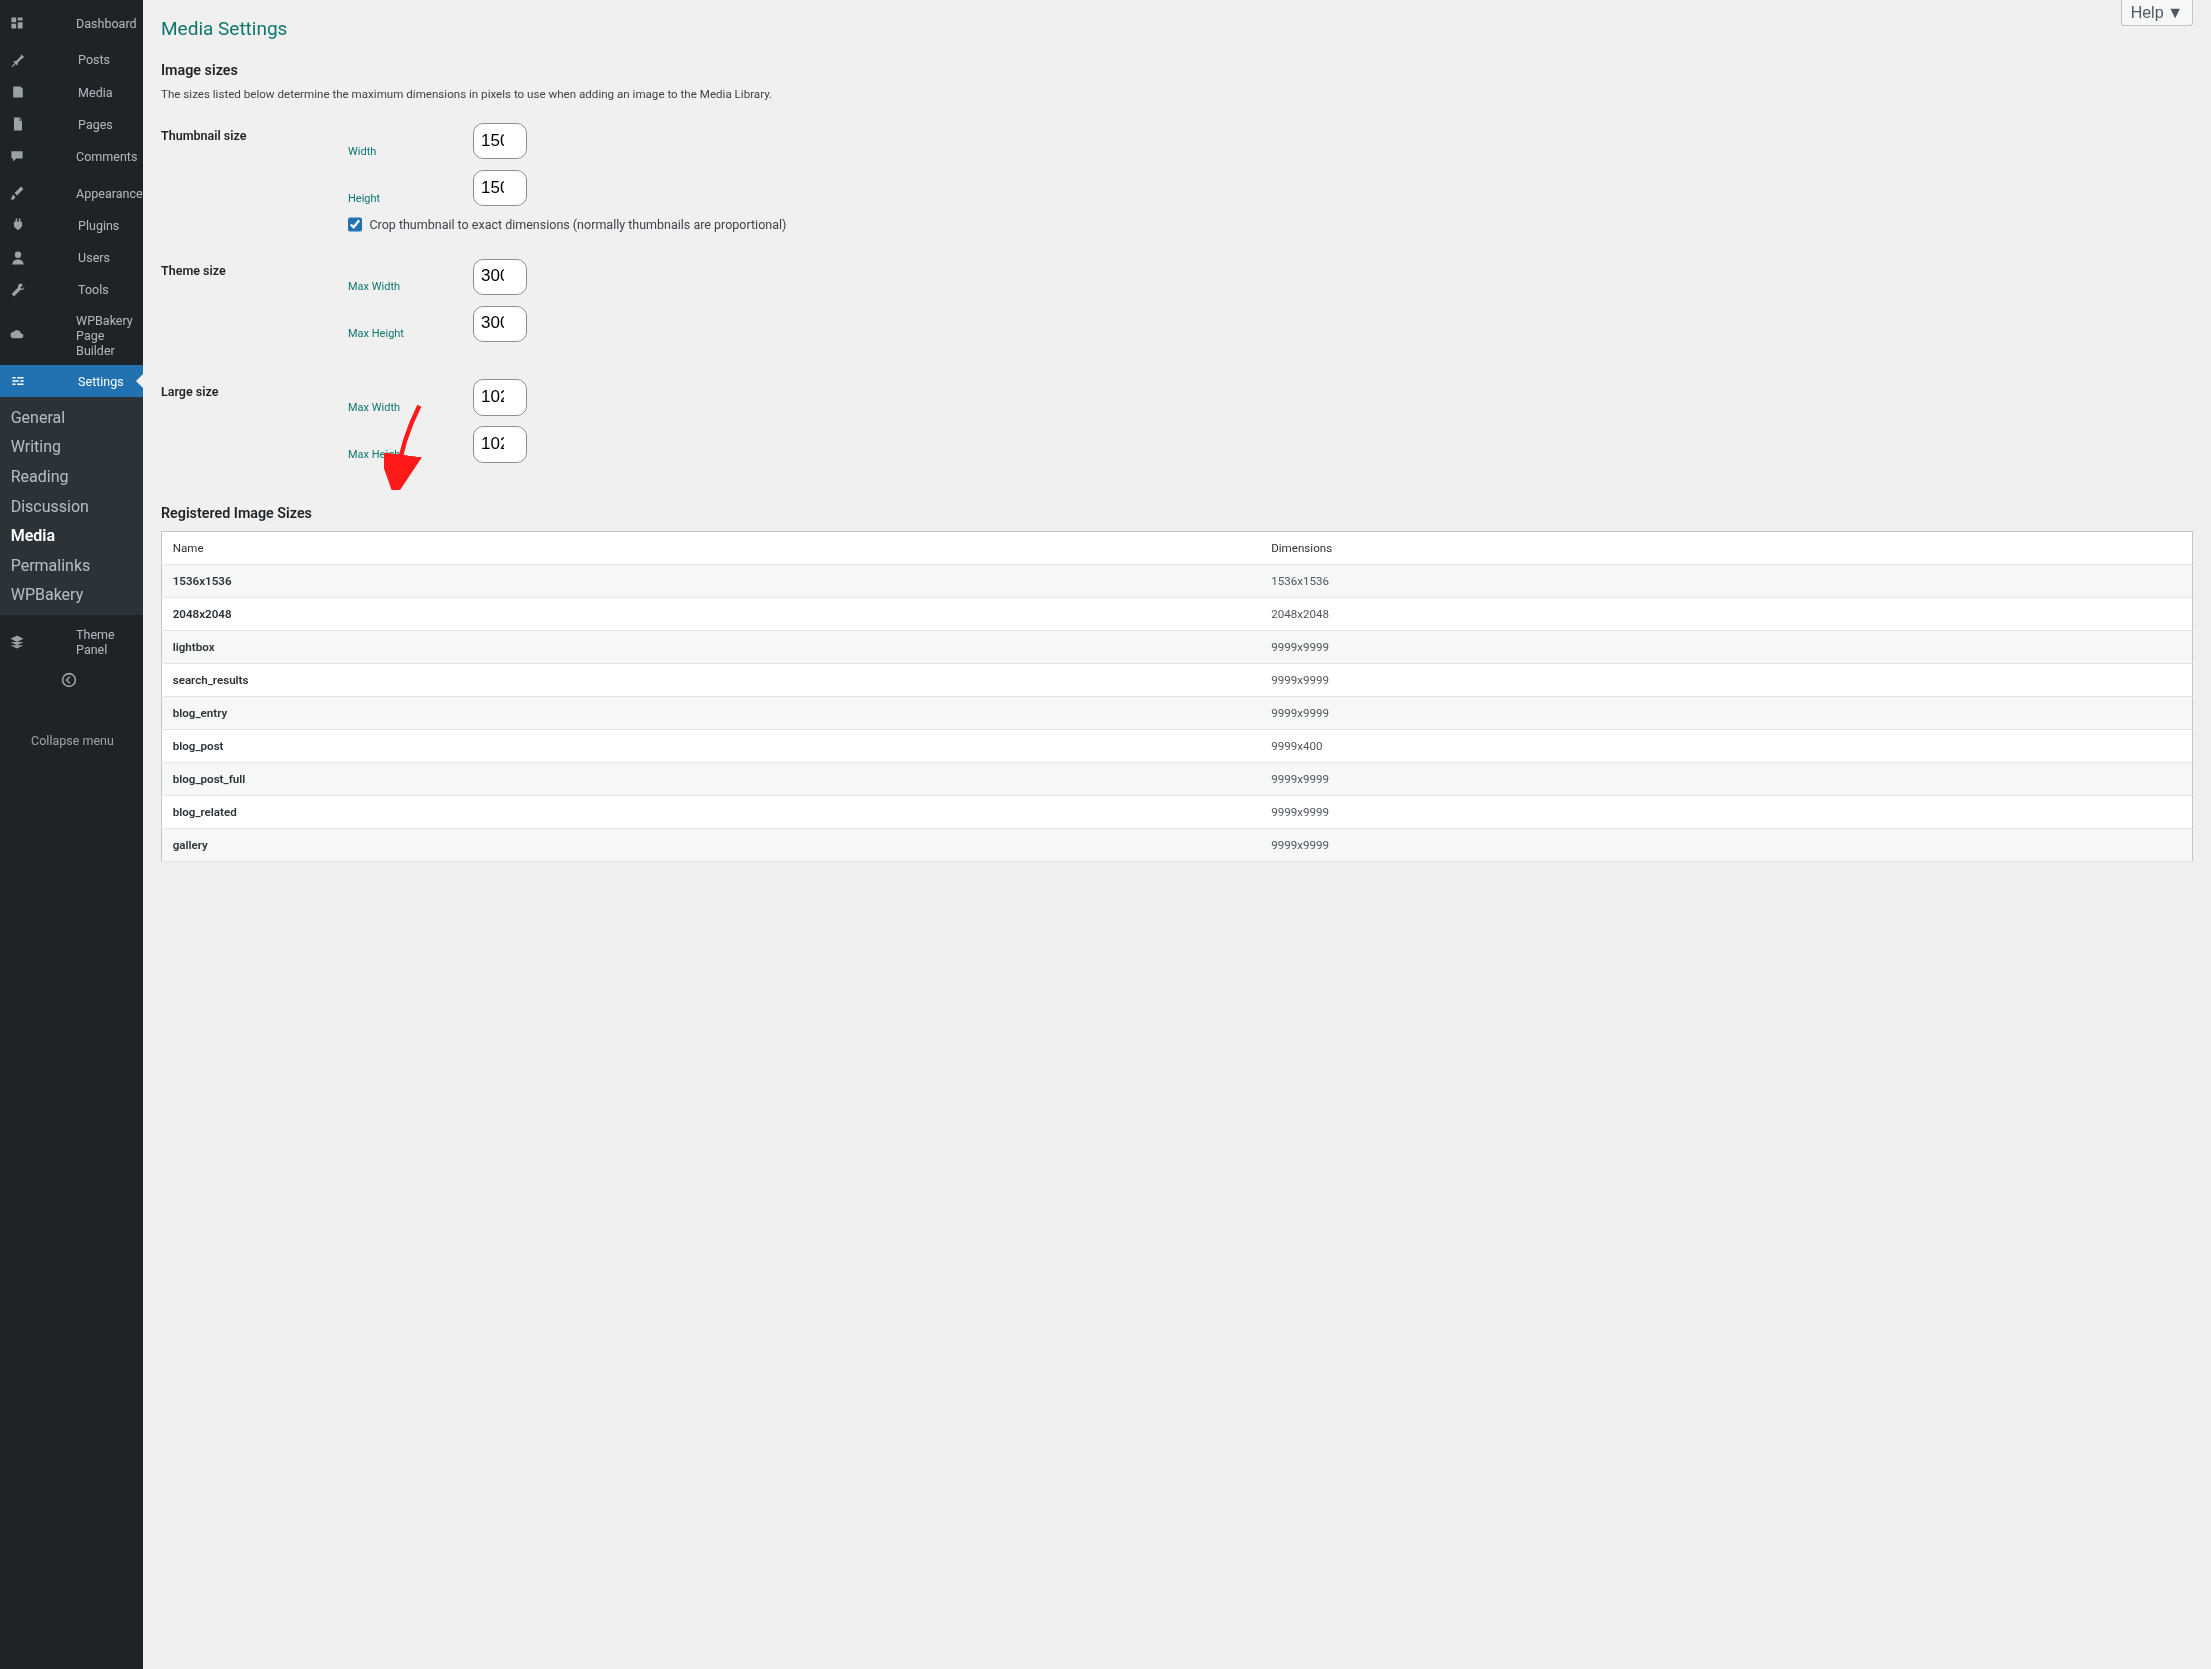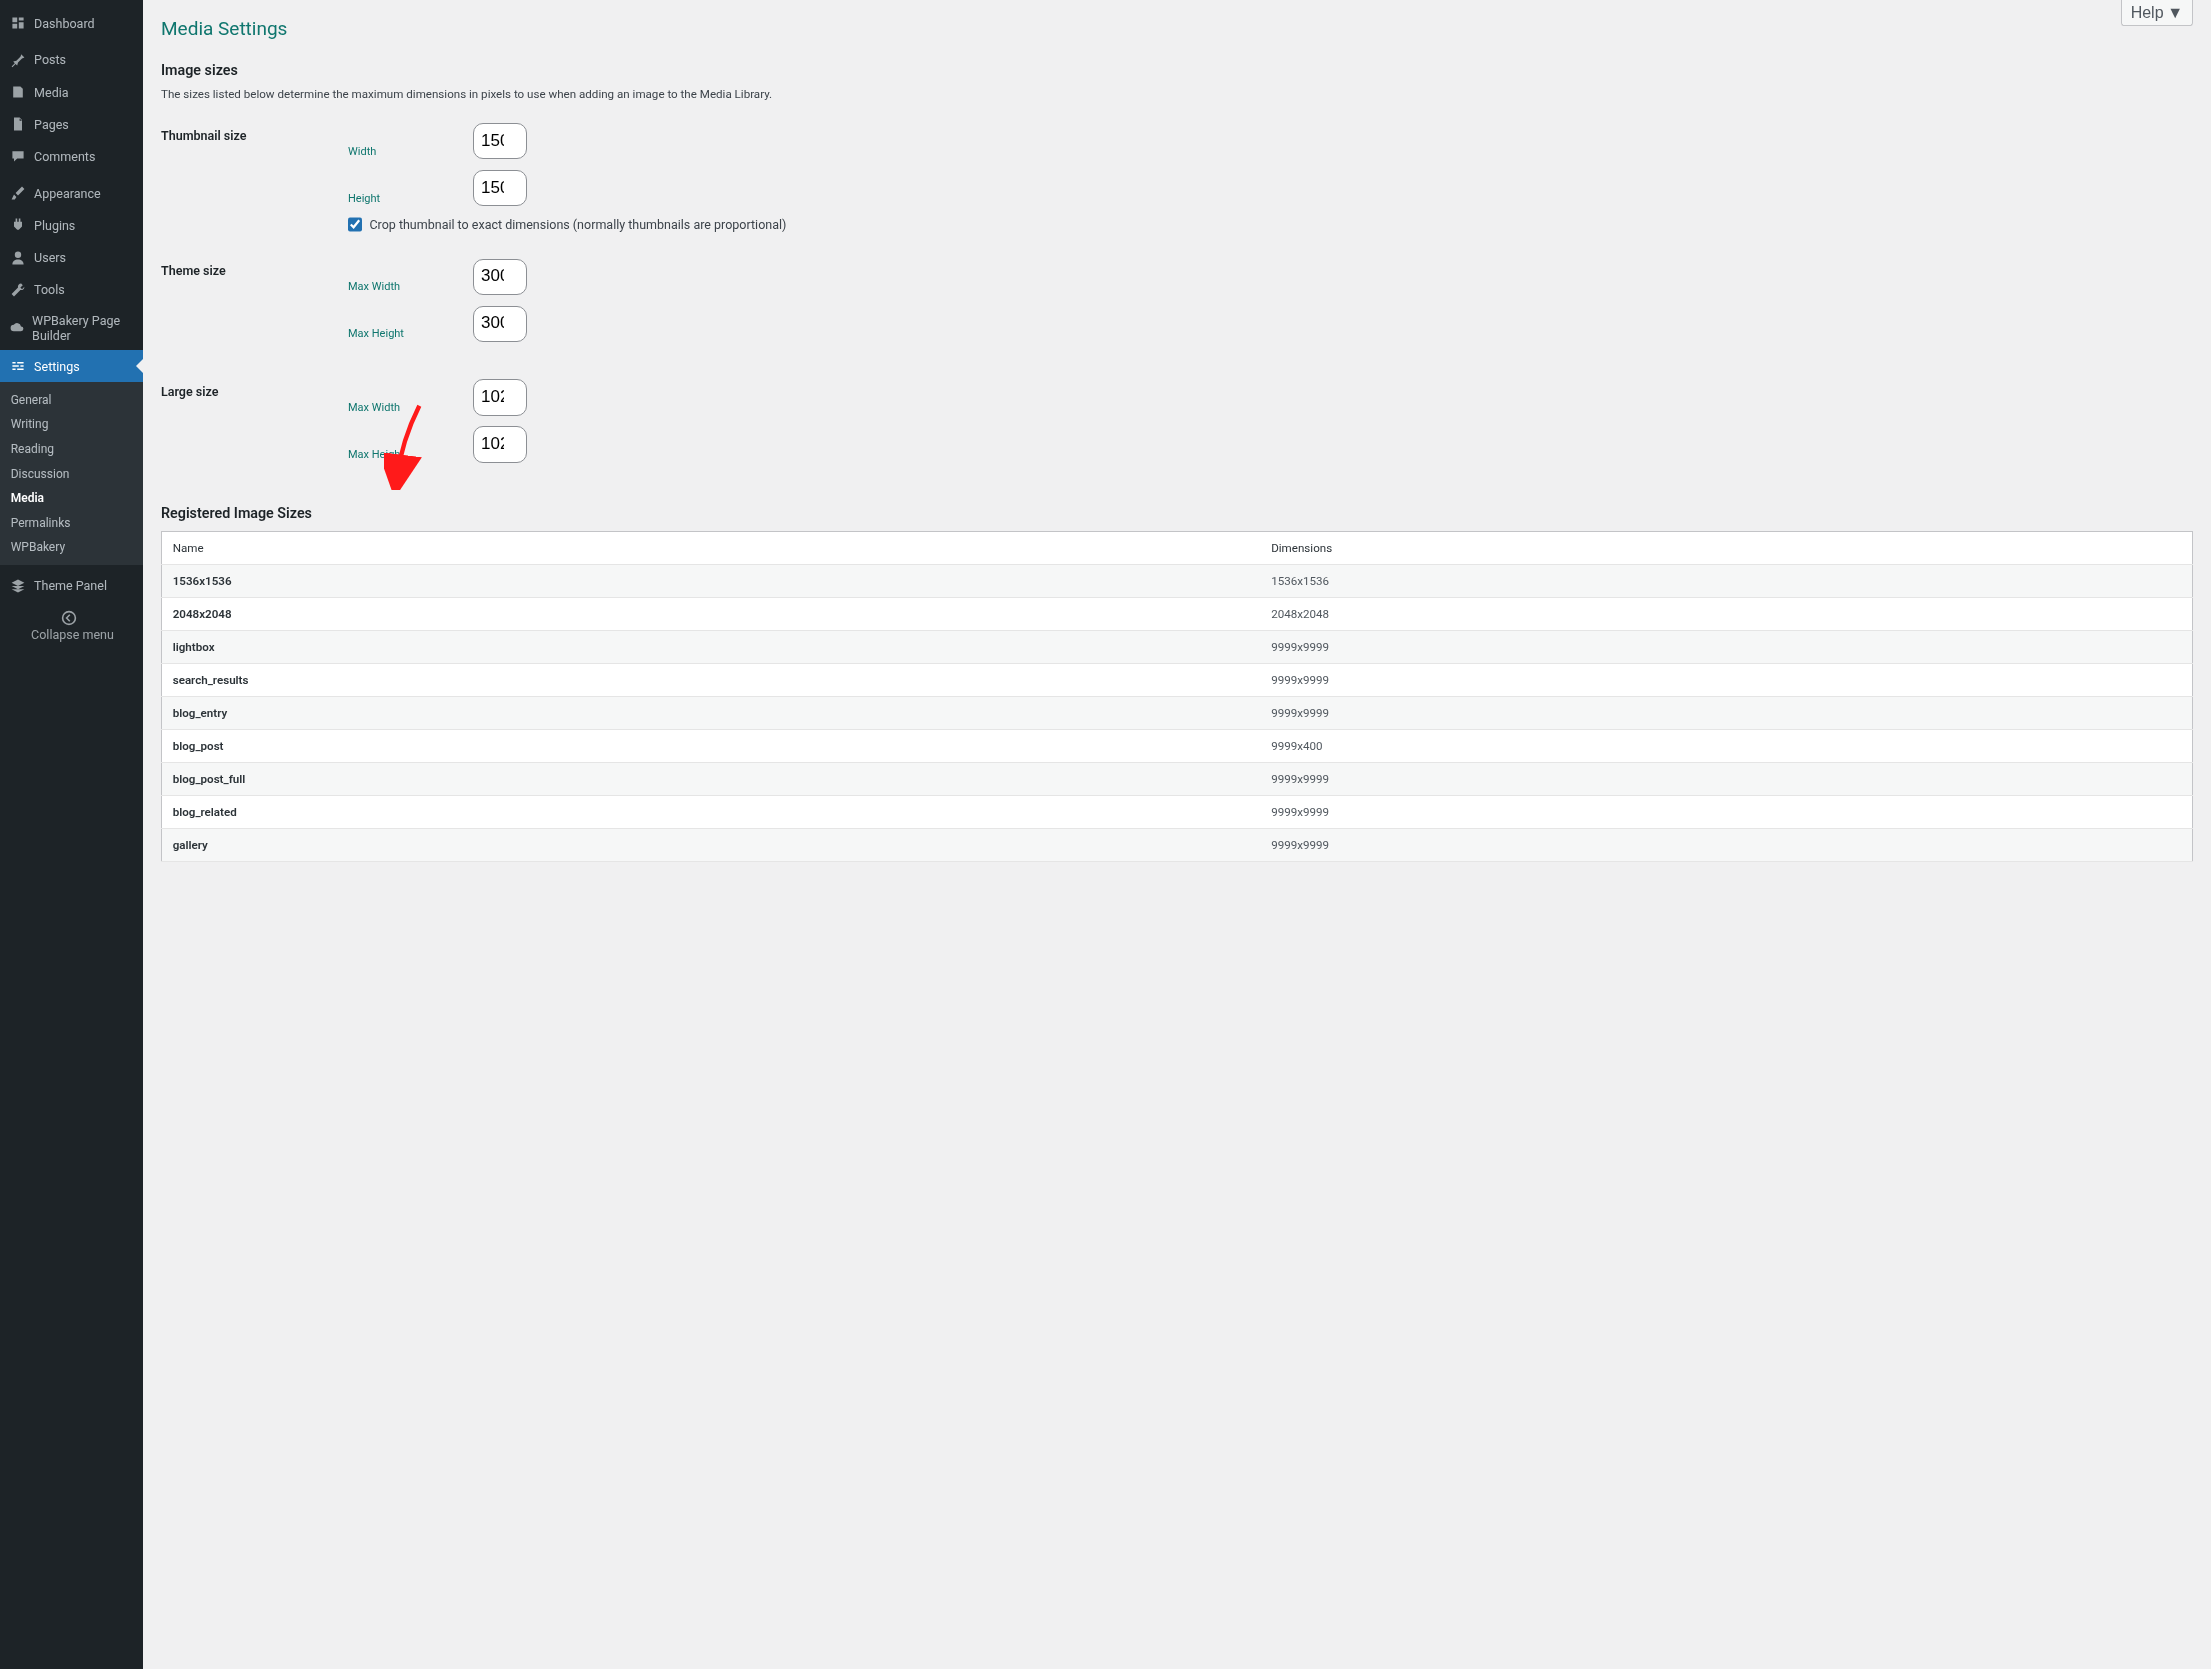--- a/index.html
+++ b/index.html
@@ -22,20 +22,21 @@
 }
 .menu-separator { height: 4.5px; }
 .menu-item {
   display: flex;
   align-items: center;
   padding: 7.1px 7.1px 7.1px 9px;
   color: rgba(240,246,252,0.7);
   font-size: 12.5px;
   cursor: pointer;
   position: relative;
+  gap: 44px;
 }
 .menu-item .icon {
   width: 18px;
   height: 18px;
   margin-right: 7.1px;
   display: inline-flex;
   align-items: center;
   justify-content: center;
   fill: rgba(240,246,252,0.6);
 }
@@ -53,21 +54,21 @@
   border: 7.1px solid transparent;
   border-right-color: #f0f0f1;
 }
 .submenu {
   background: #2c3338;
   padding: 5.3px 0;
 }
 .submenu-item {
   padding: 5.3px 10.7px;
   color: rgba(240,246,252,0.7);
-  font-size: 12px;
+  font-size: 16px;
   cursor: pointer;
 }
 .submenu-item.current {
   color: #fff;
   font-weight: 600;
 }
 
 
 .content {
   flex: 1;

